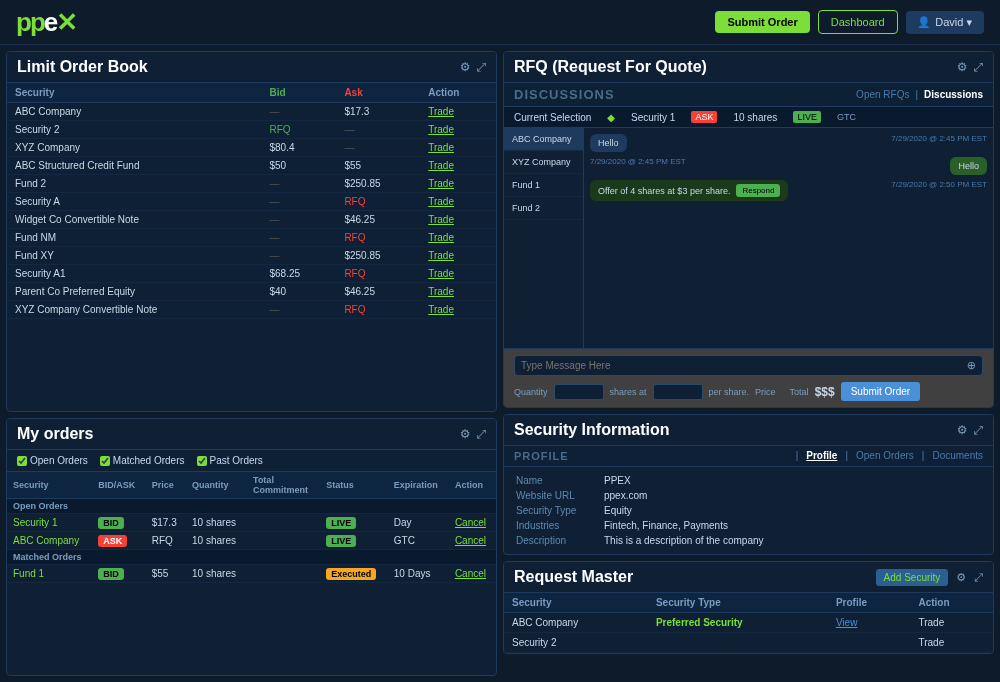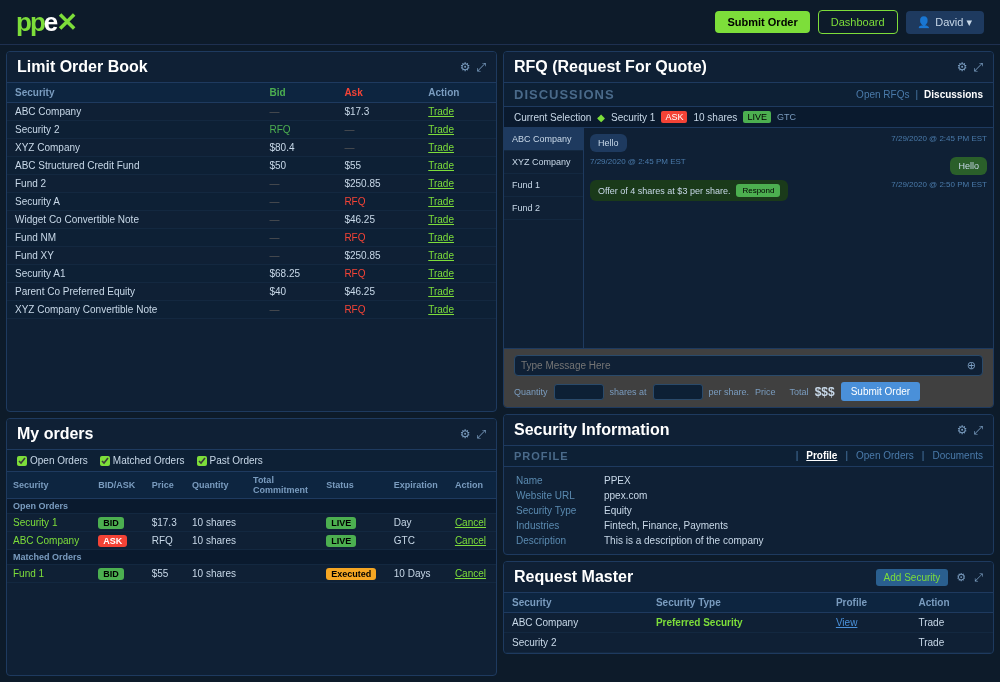--- a/index.html
+++ b/index.html
@@ -202,21 +202,21 @@
       text-transform: uppercase;
     }
     .rfq-tab-links { display: flex; gap: 6px; align-items: center; font-size: 10px; }
     .rfq-tab-active { color: #fff; font-weight: bold; }
     .rfq-tab-inactive { color: #4a7aaa; }
     .rfq-divider { color: #4a7aaa; }
 
     .rfq-selection {
       display: flex;
       align-items: center;
-      gap: 6px;
+      gap: 16px;
       padding: 4px 10px;
       background-color: #0a1a2e;
       border-bottom: 1px solid #1e3a5f;
       font-size: 10px;
     }
     .selection-dot { color: #7dde3a; }
     .badge-ask-sm { background-color: #f44336; color: #fff; padding: 1px 4px; border-radius: 2px; font-size: 9px; }
     .badge-live-sm { background-color: #4caf50; color: #000; padding: 1px 4px; border-radius: 2px; font-size: 9px; }
     .badge-gtc { color: #7a9cbf; font-size: 9px; }
 

